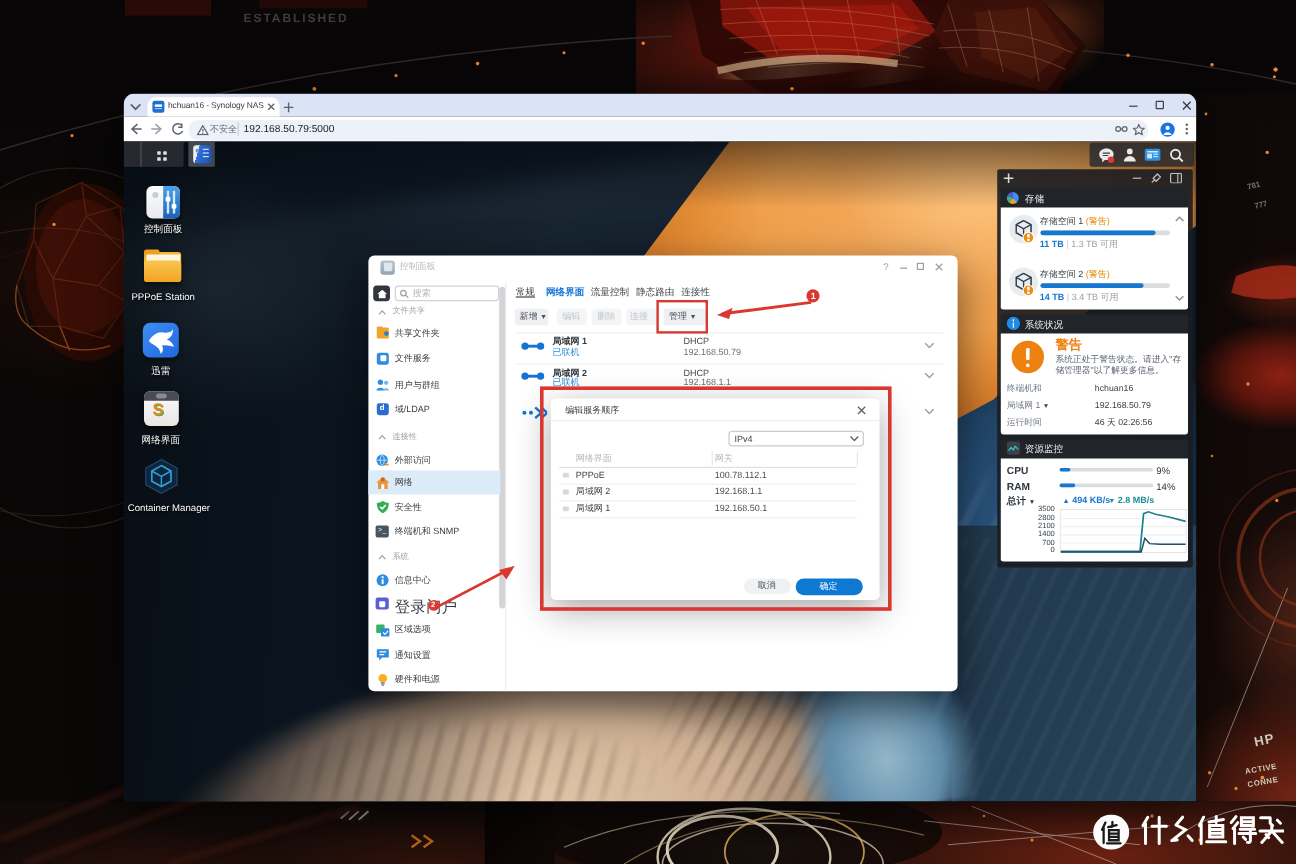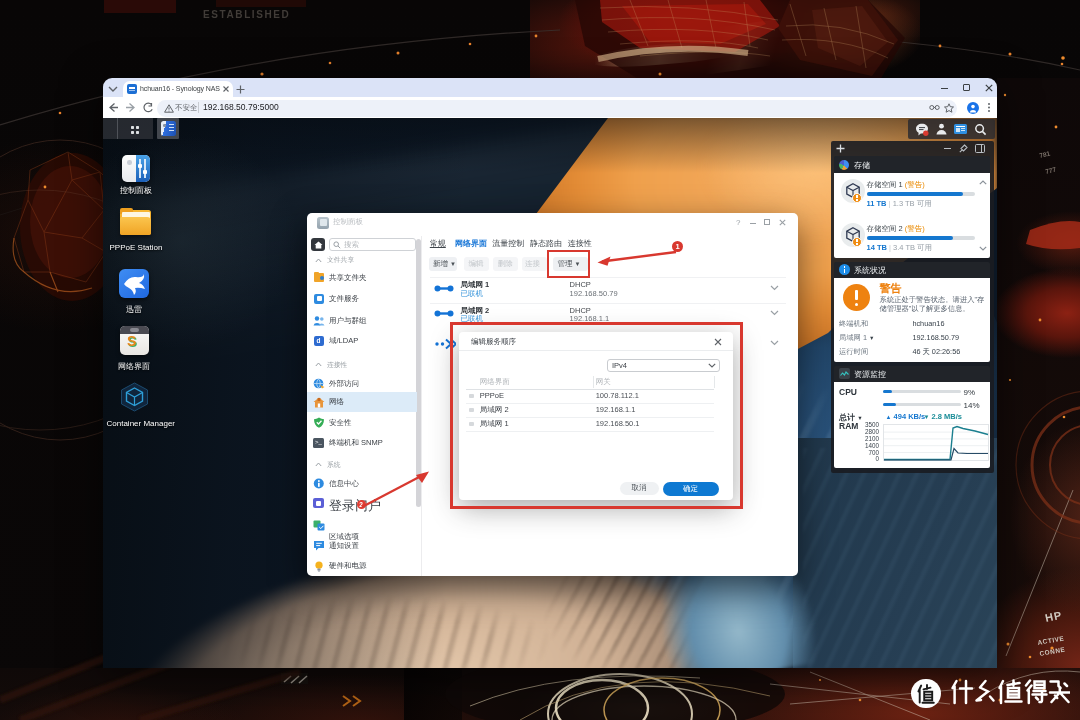--- a/index.html
+++ b/index.html
@@ -408,21 +408,21 @@
 <div class="a" style="left:313px;top:498px;width:10.5px;height:10px;background:#5b5fd6;border-radius:2px;"></div>
     <div class="a" style="left:315.5px;top:500.5px;width:5.5px;height:5px;background:#fff;border-radius:1px;"></div>
 <div class="t" style="left:329px;top:499px;font-size:13px;color:#3a3f45;">登录门户</div>
 <div class="a" style="left:356.5px;top:499.5px;width:9px;height:9px;border-radius:50%;background:#e23c32;"></div>
 <div class="t" style="left:359.2px;top:500.8px;font-size:6.5px;color:#fff;font-weight:bold;">2</div>
 <svg class="a" style="left:313px;top:519.5px" width="12" height="11">
       <rect x="0.5" y="0.5" width="7" height="7" rx="1" fill="#3bb06a"></rect>
       <rect x="4.5" y="3.5" width="7" height="7" rx="1" fill="#2e8be0"></rect>
       <path d="M6.2,7 l1.6,1.6 l2.6,-2.8" stroke="#fff" stroke-width="1" fill="none"></path>
     </svg>
-<div class="t" style="left:329px;top:521px;font-size:7.5px;color:#3a3f45;margin-top:12px;">区域选项</div>
+<div class="t" style="left:329px;top:521px;font-size:7.5px;color:#3a3f45;">区域选项</div>
 <svg class="a" style="left:313px;top:540px" width="12" height="11">
       <path d="M1,1 h10 v7 h-5.5 l-2.5,2.5 v-2.5 h-2 Z" fill="#2e8be0"></path>
       <path d="M3.2,3.3 h5.6 M3.2,5.6 h4" stroke="#fff" stroke-width="1"></path>
     </svg>
 <div class="t" style="left:329px;top:541.5px;font-size:7.5px;color:#3a3f45;">通知设置</div>
 <svg class="a" style="left:313px;top:560.5px" width="12" height="11">
       <circle cx="6" cy="4.2" r="3.6" fill="#f5b21e"></circle>
       <rect x="4.4" y="7.4" width="3.2" height="2.2" rx=".6" fill="#8a94a0"></rect>
       <rect x="4.9" y="9.6" width="2.2" height="1" rx=".5" fill="#8a94a0"></rect>
     </svg>
@@ -596,21 +596,21 @@
 <div class="a" style="left:839px;top:368px;width:11px;height:11px;border-radius:2px;background:#3a4148;"></div>
 <svg class="a" style="left:840px;top:370.5px" width="9" height="6">
       <path d="M.5,4.5 L2.5,2 L4.5,4 L6,1 L8.5,3.5" stroke="#35c3c0" stroke-width="1.1" fill="none"></path>
     </svg>
 <div class="t" style="left:854px;top:370px;font-size:8px;color:#eef1f3;">资源监控</div>
 <div class="a" style="left:834px;top:381.5px;width:156px;height:86px;background:#fff;border-radius:0 0 2px 2px;"></div>
 <div class="t" style="left:839px;top:387.7px;font-size:8.5px;color:#2e353c;font-weight:bold;">CPU</div>
 <div class="a" style="left:883px;top:389.5px;width:78px;height:3.6px;background:#d9dde0;border-radius:2px;"></div>
 <div class="a" style="left:883px;top:389.5px;width:9px;height:3.6px;background:#1577cf;border-radius:2px;"></div>
 <div class="t" style="left:963.5px;top:388px;font-size:8px;color:#2e353c;">9%</div>
-<div class="t" style="left:839px;top:422px;font-size:8.5px;color:#2e353c;font-weight:bold;">RAM</div>
+<div class="t" style="left:839px;top:401px;font-size:8.5px;color:#2e353c;font-weight:bold;">RAM</div>
 <div class="a" style="left:883px;top:402.5px;width:78px;height:3.6px;background:#d9dde0;border-radius:2px;"></div>
 <div class="a" style="left:883px;top:402.5px;width:13px;height:3.6px;background:#1577cf;border-radius:2px;"></div>
 <div class="t" style="left:963.5px;top:401px;font-size:8px;color:#2e353c;">14%</div>
 <div class="t" style="left:839px;top:413.4px;font-size:8px;color:#2e353c;font-weight:bold;">总计 <span style="font-size:5.5px;">▼</span></div>
 <div class="t" style="left:885.5px;top:413.4px;font-size:7.5px;color:#1577cf;font-weight:bold;"><span style="font-size:6px;">▲</span> 494 KB/s</div>
 <div class="t" style="left:923.5px;top:413.4px;font-size:7.5px;color:#1b8d98;font-weight:bold;"><span style="font-size:6px;color:#1b8d98;">▼</span> 2.8 MB/s</div>
 <div class="t" style="left:851px;top:421.4px;width:28px;text-align:right;font-size:6.3px;color:#39424b;">3500</div>
 <div class="t" style="left:851px;top:428.2px;width:28px;text-align:right;font-size:6.3px;color:#39424b;">2800</div>
 <div class="t" style="left:851px;top:435px;width:28px;text-align:right;font-size:6.3px;color:#39424b;">2100</div>
 <div class="t" style="left:851px;top:441.8px;width:28px;text-align:right;font-size:6.3px;color:#39424b;">1400</div>

